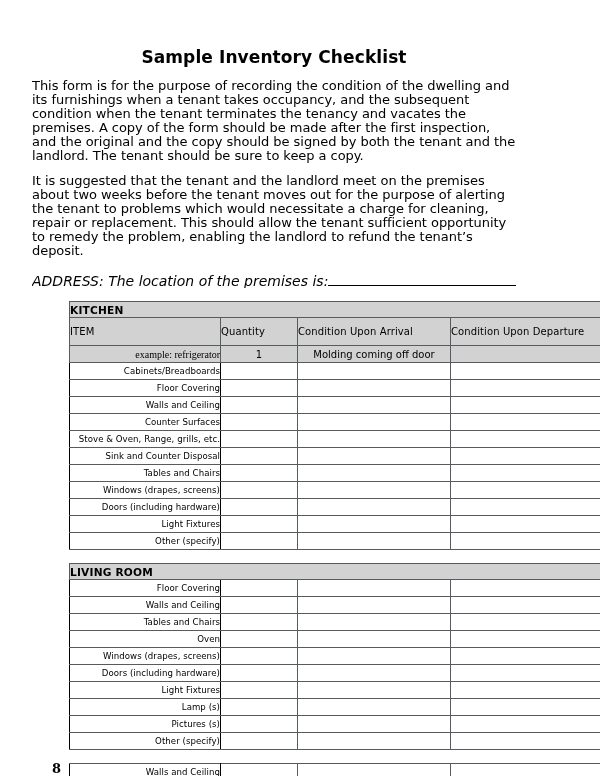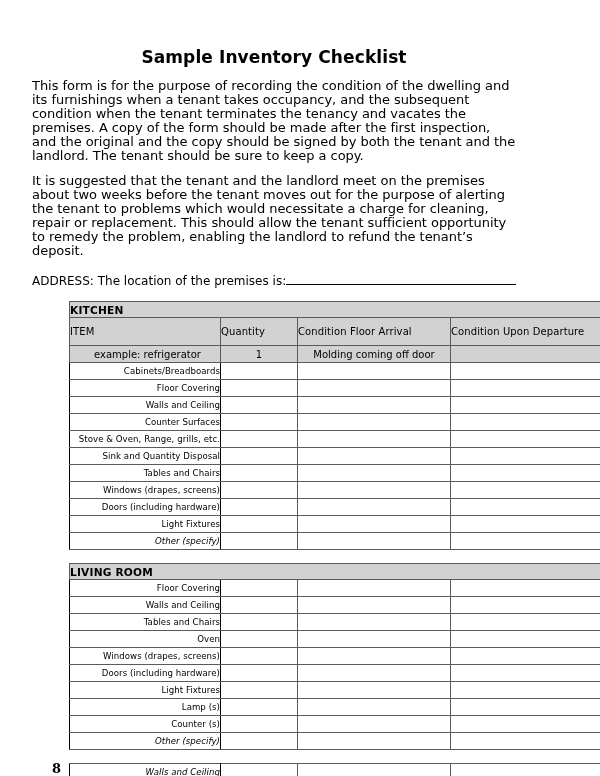--- a/index.html
+++ b/index.html
@@ -38,25 +38,26 @@
     line-height: 14px;
     text-align: left;
     margin: 0;
     padding-top: 12px;
     letter-spacing: -0.05px;
   }
   .para.second {
     padding-top: 11px;
   }
   .address-line {
-    font-size: 12px;
+    font-size: 14px;
     line-height: 14px;
     padding-top: 16px;
     white-space: nowrap;
     overflow: hidden;
+    font-style: italic;
   }
   .addr-fill {
     display: inline-block;
     border-bottom: 1px solid #000;
     height: 9px;
     width: 310px;
     vertical-align: baseline;
     margin-left: 0px;
   }
 
@@ -96,38 +97,38 @@
     height: 27px;
     border: 1px solid #000;
     letter-spacing: 0.1px;
   }
   .example-row td {
     background: #d2d2d2;
     font-size: 10px;
     height: 16px;
     border: 1px solid #000;
   }
-  .example-row td.item { padding-left: 5px; text-align: center; }
+  .example-row td.item { padding-left: 5px; text-align: right; font-family: Liberation Serif, serif; }
   .example-row td.ctr { text-align: center; }
 
   .data-row td {
     height: 16px;
     font-size: 8.6px;
     background: #ffffff;
     letter-spacing: 0.05px;
   }
   .data-row td.item {
     padding-left: 5px;
     text-align: right;
   }
   .outer-edge {
     border-left: 1px solid #000 !important;
     border-right: 1px solid #000 !important;
   }
-  .last-row td { border-bottom: 1px solid #000; font-style: italic; }
+  .last-row td { border-bottom: 1px solid #000; }
 
   .page-number {
     position: absolute;
     left: 52px;
     bottom: 12px;
     font-size: 13px;
     font-weight: bold;
     font-family: "DejaVu Serif", "Liberation Serif", serif;
   }
 </style>
@@ -152,21 +153,21 @@
             <col class="c-arr">
             <col class="c-dep">
           </colgroup>
           <tbody>
             <tr class="sect-head">
               <td colspan="4">KITCHEN</td>
             </tr>
             <tr class="col-head">
               <td>ITEM</td>
               <td>Quantity</td>
-              <td>Condition Floor Arrival</td>
+              <td>Condition Upon Arrival</td>
               <td>Condition Upon Departure</td>
             </tr>
             <tr class="example-row">
               <td class="item">example: refrigerator</td>
               <td class="ctr">1</td>
               <td class="ctr">Molding coming off door</td>
               <td></td>
             </tr>
             <tr class="data-row">
               <td class="item outer-edge">Cabinets/Breadboards</td>
@@ -192,21 +193,21 @@
               <td></td>
               <td class="outer-edge"></td>
             </tr>
             <tr class="data-row">
               <td class="item outer-edge">Stove &amp; Oven, Range, grills, etc.</td>
               <td></td>
               <td></td>
               <td class="outer-edge"></td>
             </tr>
             <tr class="data-row">
-              <td class="item outer-edge">Sink and Quantity Disposal</td>
+              <td class="item outer-edge">Sink and Counter Disposal</td>
               <td></td>
               <td></td>
               <td class="outer-edge"></td>
             </tr>
             <tr class="data-row">
               <td class="item outer-edge">Tables and Chairs</td>
               <td></td>
               <td></td>
               <td class="outer-edge"></td>
             </tr>
@@ -291,21 +292,21 @@
               <td></td>
               <td class="outer-edge"></td>
             </tr>
             <tr class="data-row">
               <td class="item outer-edge">Lamp (s)</td>
               <td></td>
               <td></td>
               <td class="outer-edge"></td>
             </tr>
             <tr class="data-row">
-              <td class="item outer-edge">Counter (s)</td>
+              <td class="item outer-edge">Pictures (s)</td>
               <td></td>
               <td></td>
               <td class="outer-edge"></td>
             </tr>
             <tr class="data-row last-row">
               <td class="item outer-edge">Other (specify)</td>
               <td></td>
               <td></td>
               <td class="outer-edge"></td>
             </tr>

